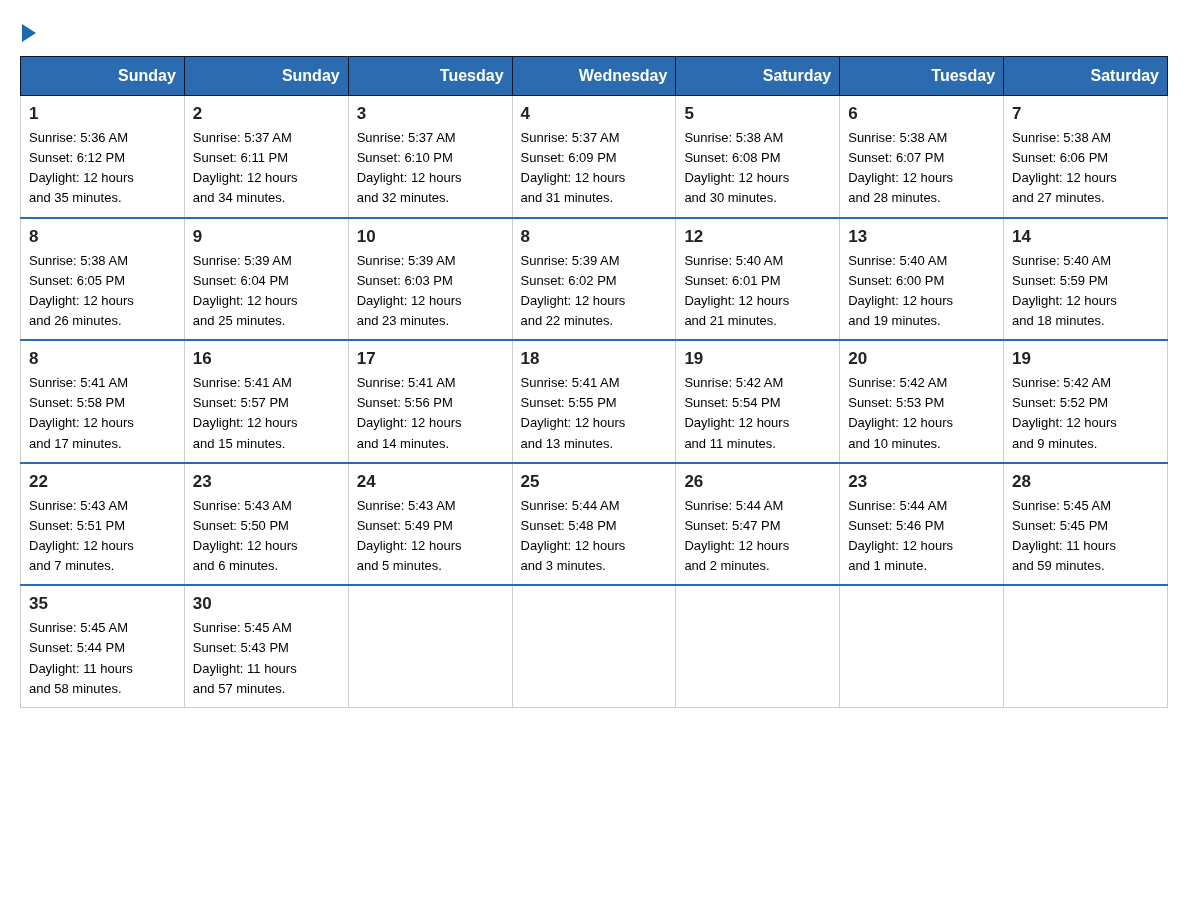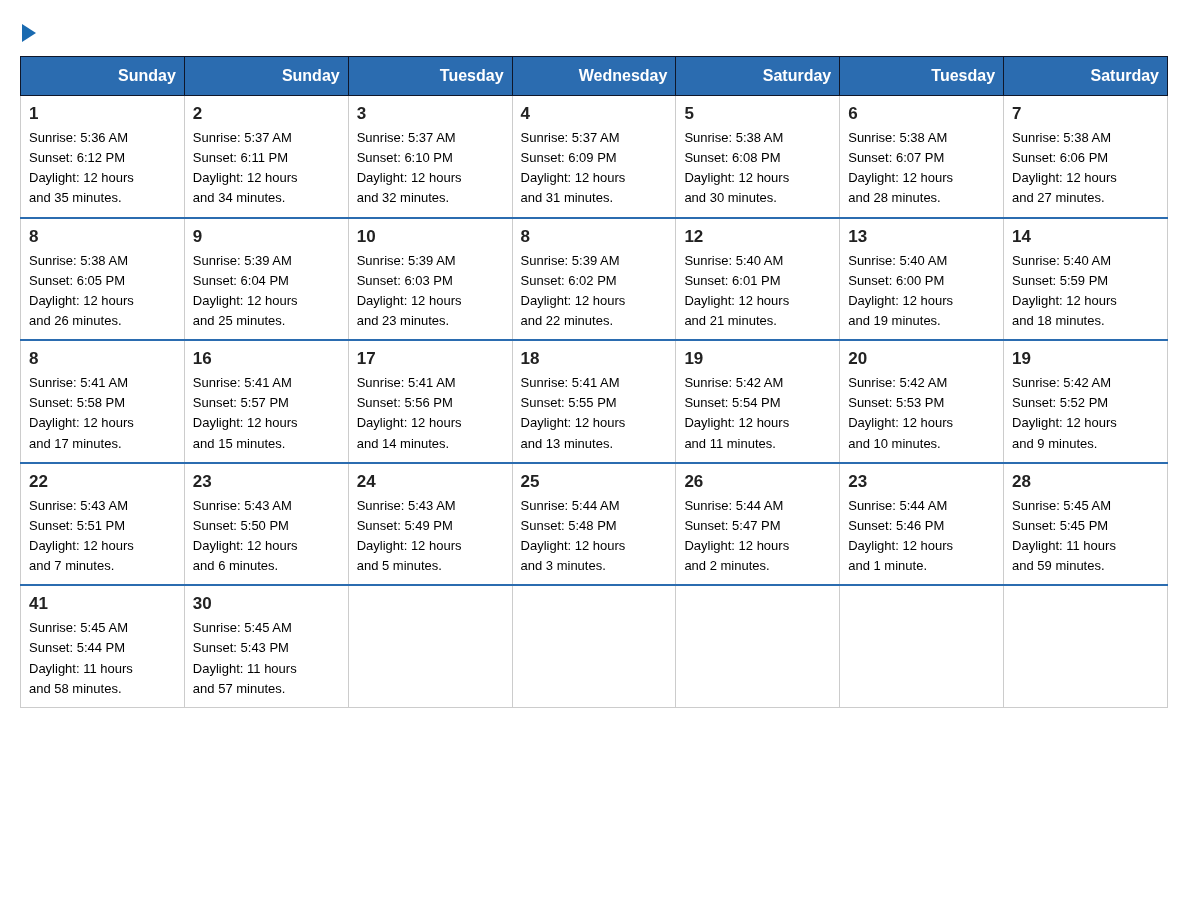--- a/index.html
+++ b/index.html
@@ -250,21 +250,21 @@
         <span class="day-number">23</span>
         <span class="day-info">Sunrise: 5:44 AM<br>Sunset: 5:46 PM<br>Daylight: 12 hours<br>and 1 minute.</span>
       </td>
         <td>
         <span class="day-number">28</span>
         <span class="day-info">Sunrise: 5:45 AM<br>Sunset: 5:45 PM<br>Daylight: 11 hours<br>and 59 minutes.</span>
       </td>
       </tr>
       <tr>
         <td>
-        <span class="day-number">41</span>
+        <span class="day-number">35</span>
         <span class="day-info">Sunrise: 5:45 AM<br>Sunset: 5:44 PM<br>Daylight: 11 hours<br>and 58 minutes.</span>
       </td>
         <td>
         <span class="day-number">30</span>
         <span class="day-info">Sunrise: 5:45 AM<br>Sunset: 5:43 PM<br>Daylight: 11 hours<br>and 57 minutes.</span>
       </td>
         <td class="empty-cell"></td>
         <td class="empty-cell"></td>
         <td class="empty-cell"></td>
         <td class="empty-cell"></td>

